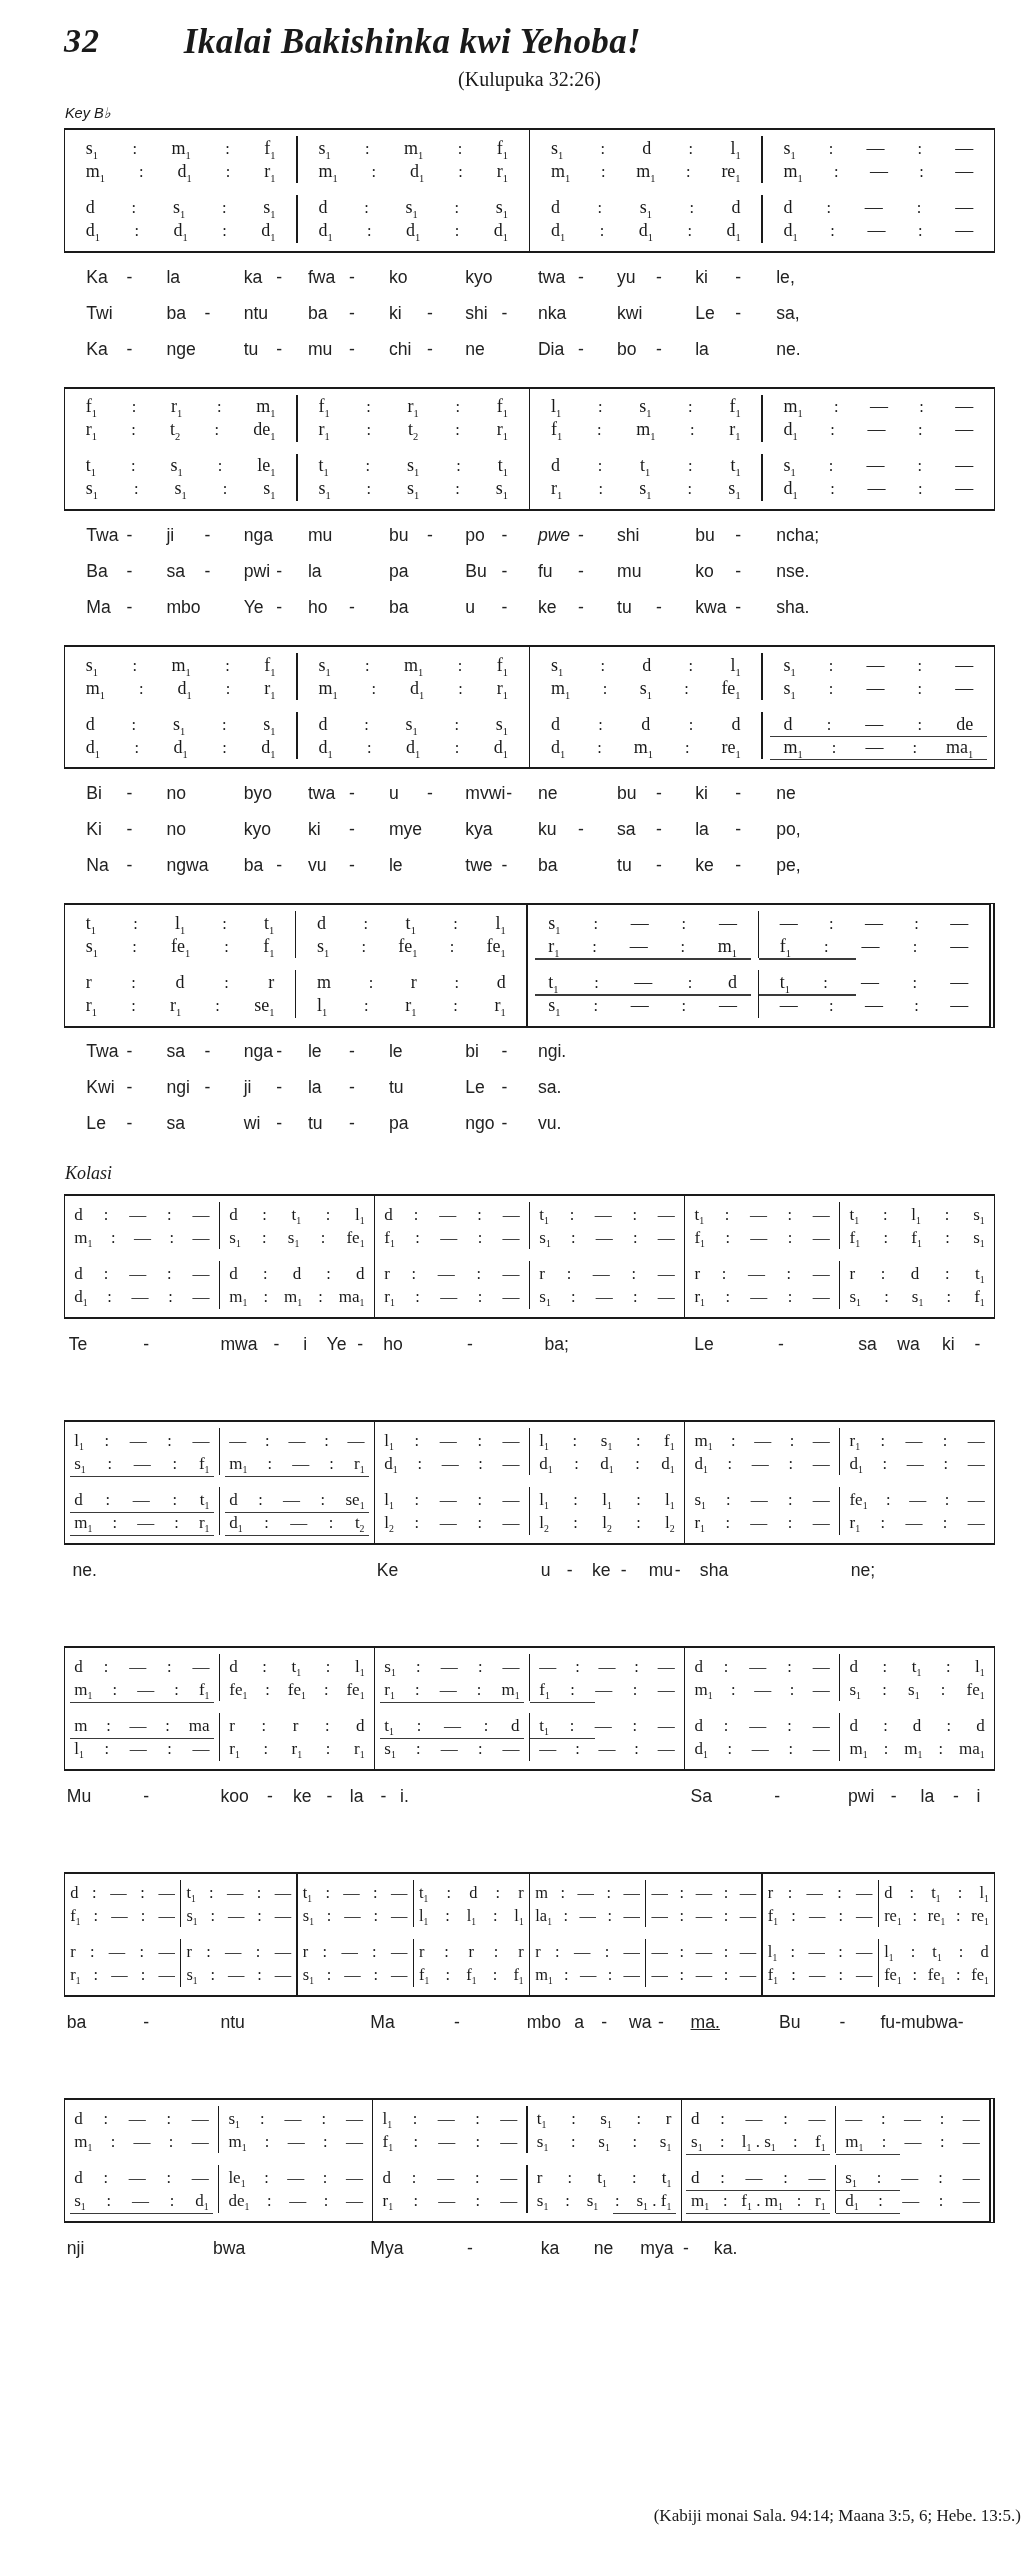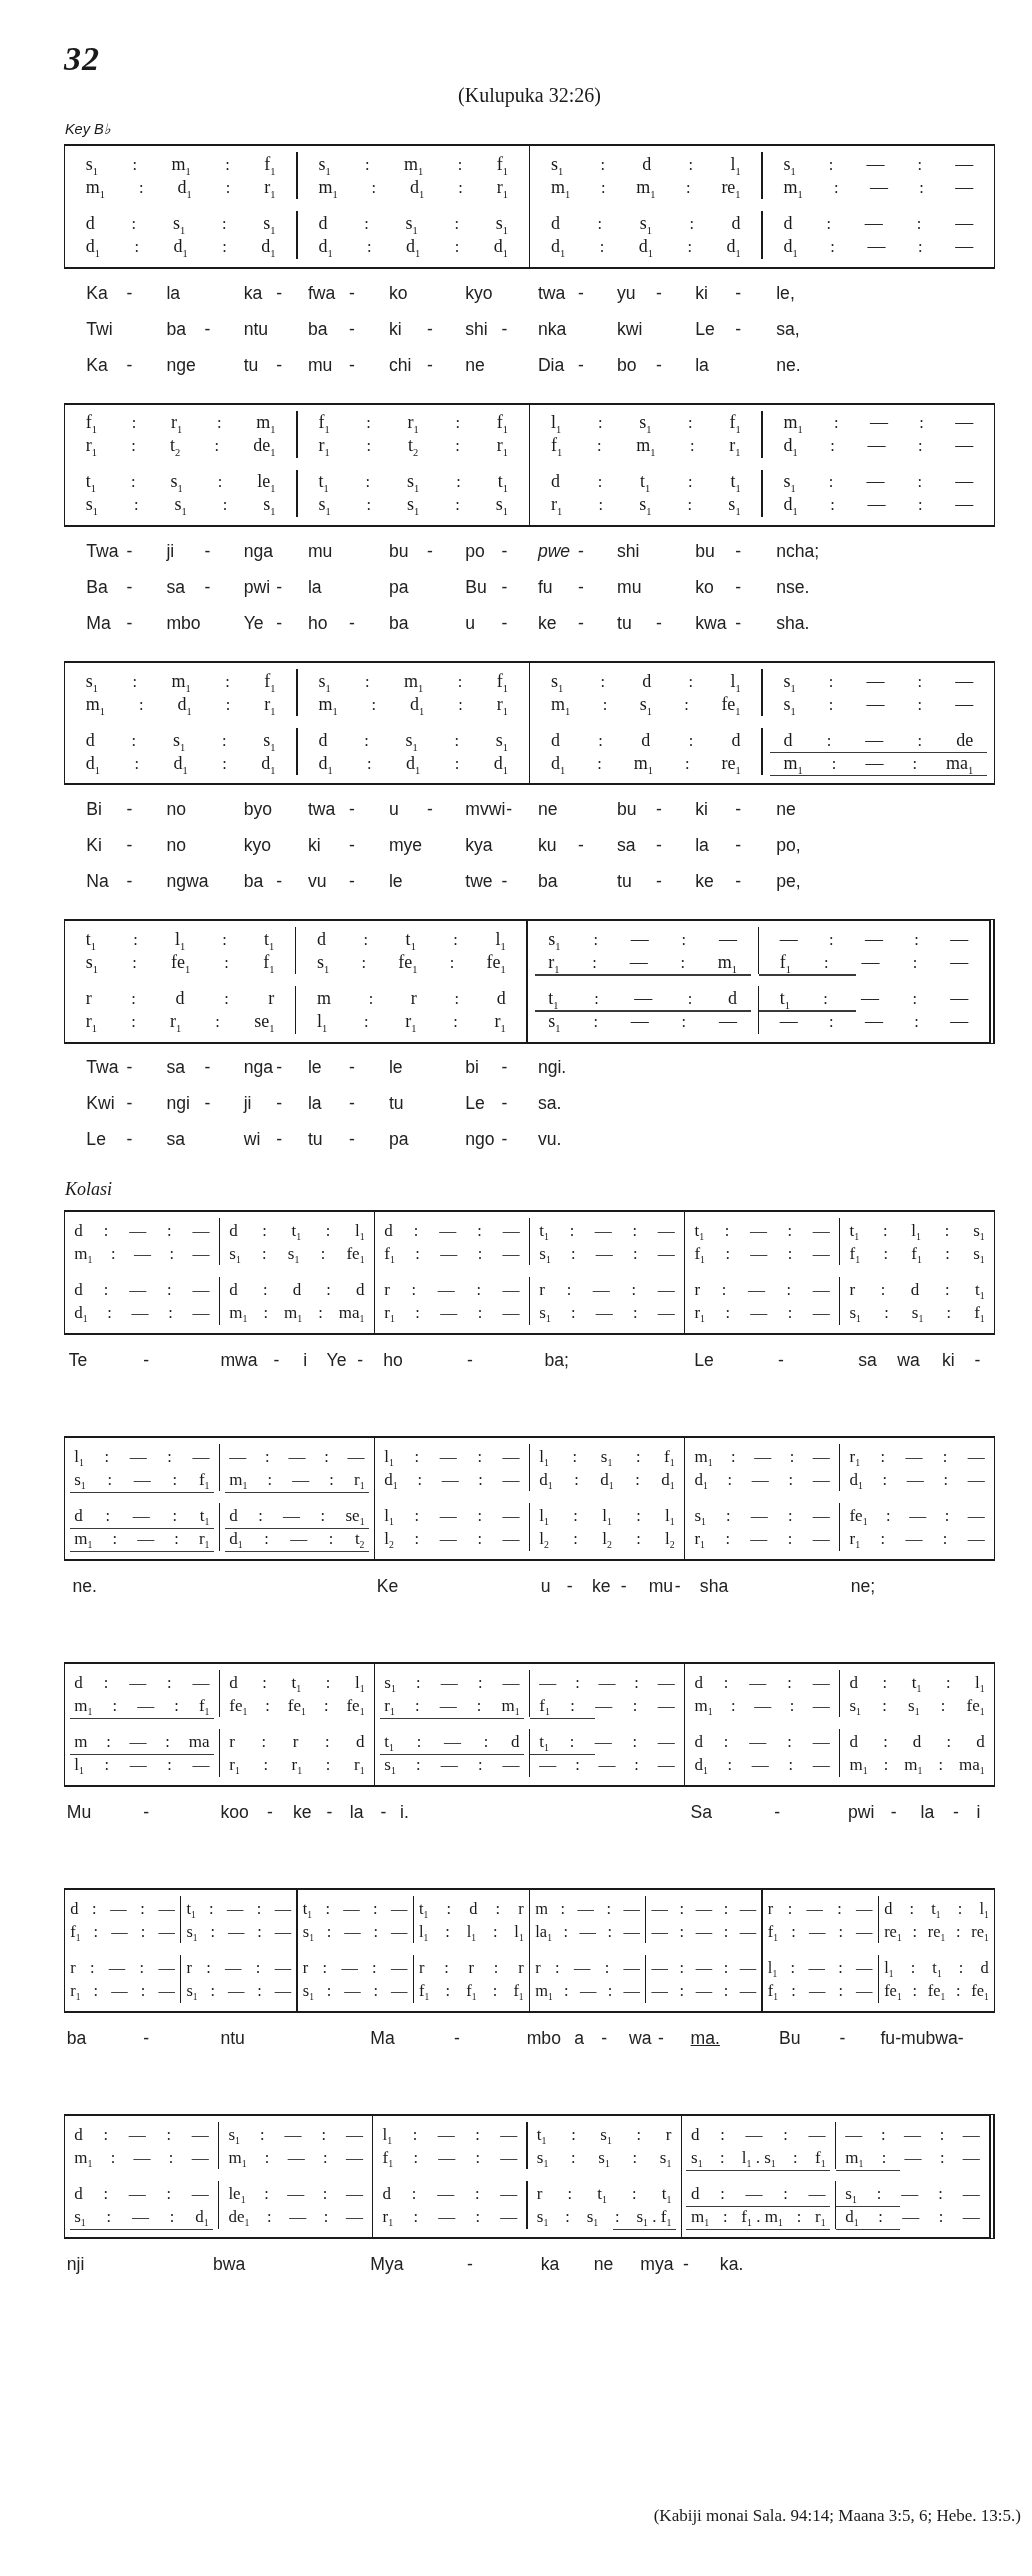--- a/index.html
+++ b/index.html
@@ -1,21 +1,21 @@
 <!DOCTYPE html>
 <html style="font-size:13.8px"><head>
 <meta charset="utf-8">
 <style>
   html,body{margin:0;padding:0;background:#fff;}
   .page{position:relative;width:1033px;height:2576px;background:#fff;color:#1a1a1a;
         box-sizing:border-box;padding:22.4px 0 0 0;display:flex;flex-direction:column;
         font-family:"Liberation Serif",serif;overflow:hidden;}
   .content{width:931px;margin-left:64px;}
   
-  .title-row{display:flex;align-items:flex-start;margin-top:18px;}
+  .title-row{display:flex;align-items:flex-start;}
   .hymn-number{font-size:34px;font-weight:bold;font-style:italic;letter-spacing:0.9px;}
   .hymn-title{font-size:35px;font-weight:bold;font-style:italic;margin:0 0 0 84px;letter-spacing:0.4px;}
   .subtitle{text-align:center;font-size:20px;margin-top:5.2px;}
   .key-label{font-family:"Liberation Sans",sans-serif;font-style:italic;font-size:14.6px;margin:13.8px 0 6.9px 0.9px;}
   .section-label{font-style:italic;font-size:18px;margin:13.8px 0 10.3px 0.9px;}
   
   .solfa-table{display:flex;align-items:stretch;border-top:2.6px solid #1a1a1a;border-bottom:2.6px solid #1a1a1a;
                border-left:1.7px solid #1a1a1a;border-right:1.7px solid #1a1a1a;padding:6.9px 0 8.6px 0;}
   .solfa-table.final{border-right:6px double #1a1a1a;}
   .col{flex:1 1 0;display:flex;flex-direction:column;min-width:0;}
@@ -43,20 +43,21 @@
   
   .footer{margin-top:auto;text-align:right;font-size:17px;padding:0 12px 50px 0;}
 </style>
 </head>
 <body>
 
 <div class="page">
   <div class="content">
     <div class="title-row">
       <span class="hymn-number">32</span>
+      <h1 class="hymn-title">Ikalai Bakishinka kwi Yehoba!</h1>
     </div>
     <div class="subtitle">(Kulupuka 32:26)</div>
     <div class="key-label">Key B♭</div>
     <div id="systems">
         <div class="solfa-table cols-4">
           <div class="col">
             <div class="cell">
               <span class="tok">s<sub>1</sub></span>
               <span class="colon">:</span>
               <span class="tok">m<sub>1</sub></span>
@@ -1863,20 +1864,20 @@
         <div class="lyrics chorus">
           <div class="lyric-line">
             <span class="ltok" style="left: 0.3%;">nji</span>
             <span class="ltok" style="left: 16%;">bwa</span>
             <span class="ltok" style="left: 32.9%;">Mya</span>
             <span class="ltok" style="left: 43.3%;">-</span>
             <span class="ltok" style="left: 51.2%;">ka</span>
             <span class="ltok" style="left: 56.9%;">ne</span>
             <span class="ltok" style="left: 61.9%;">mya</span>
             <span class="ltok" style="left: 66.5%;">-</span>
-            <span class="ltok" style="left: 69.8%; margin-left: 6px;">ka.</span>
+            <span class="ltok" style="left: 69.8%;">ka.</span>
           </div>
         </div>
       </div>
   </div>
   <div class="footer">(Kabiji monai Sala. 94:14; Maana 3:5, 6; Hebe. 13:5.)</div>
 </div>
 
 
 </body></html>

